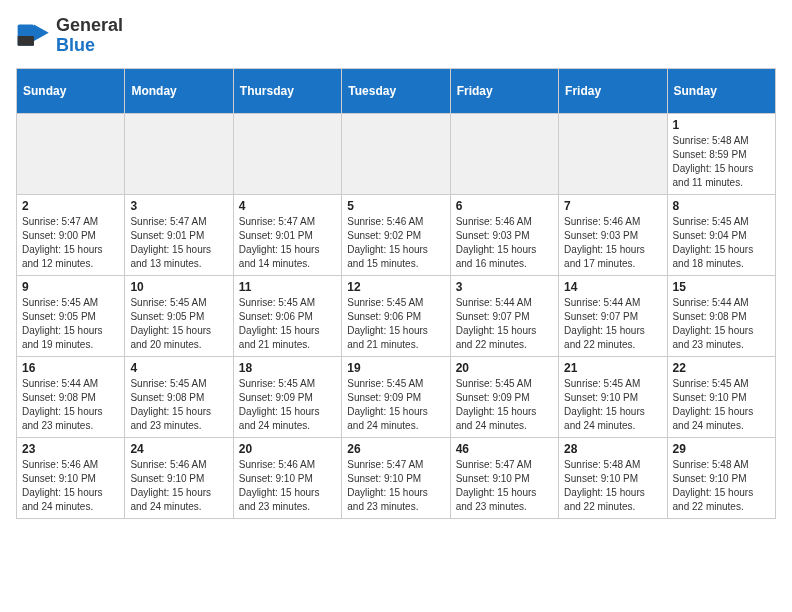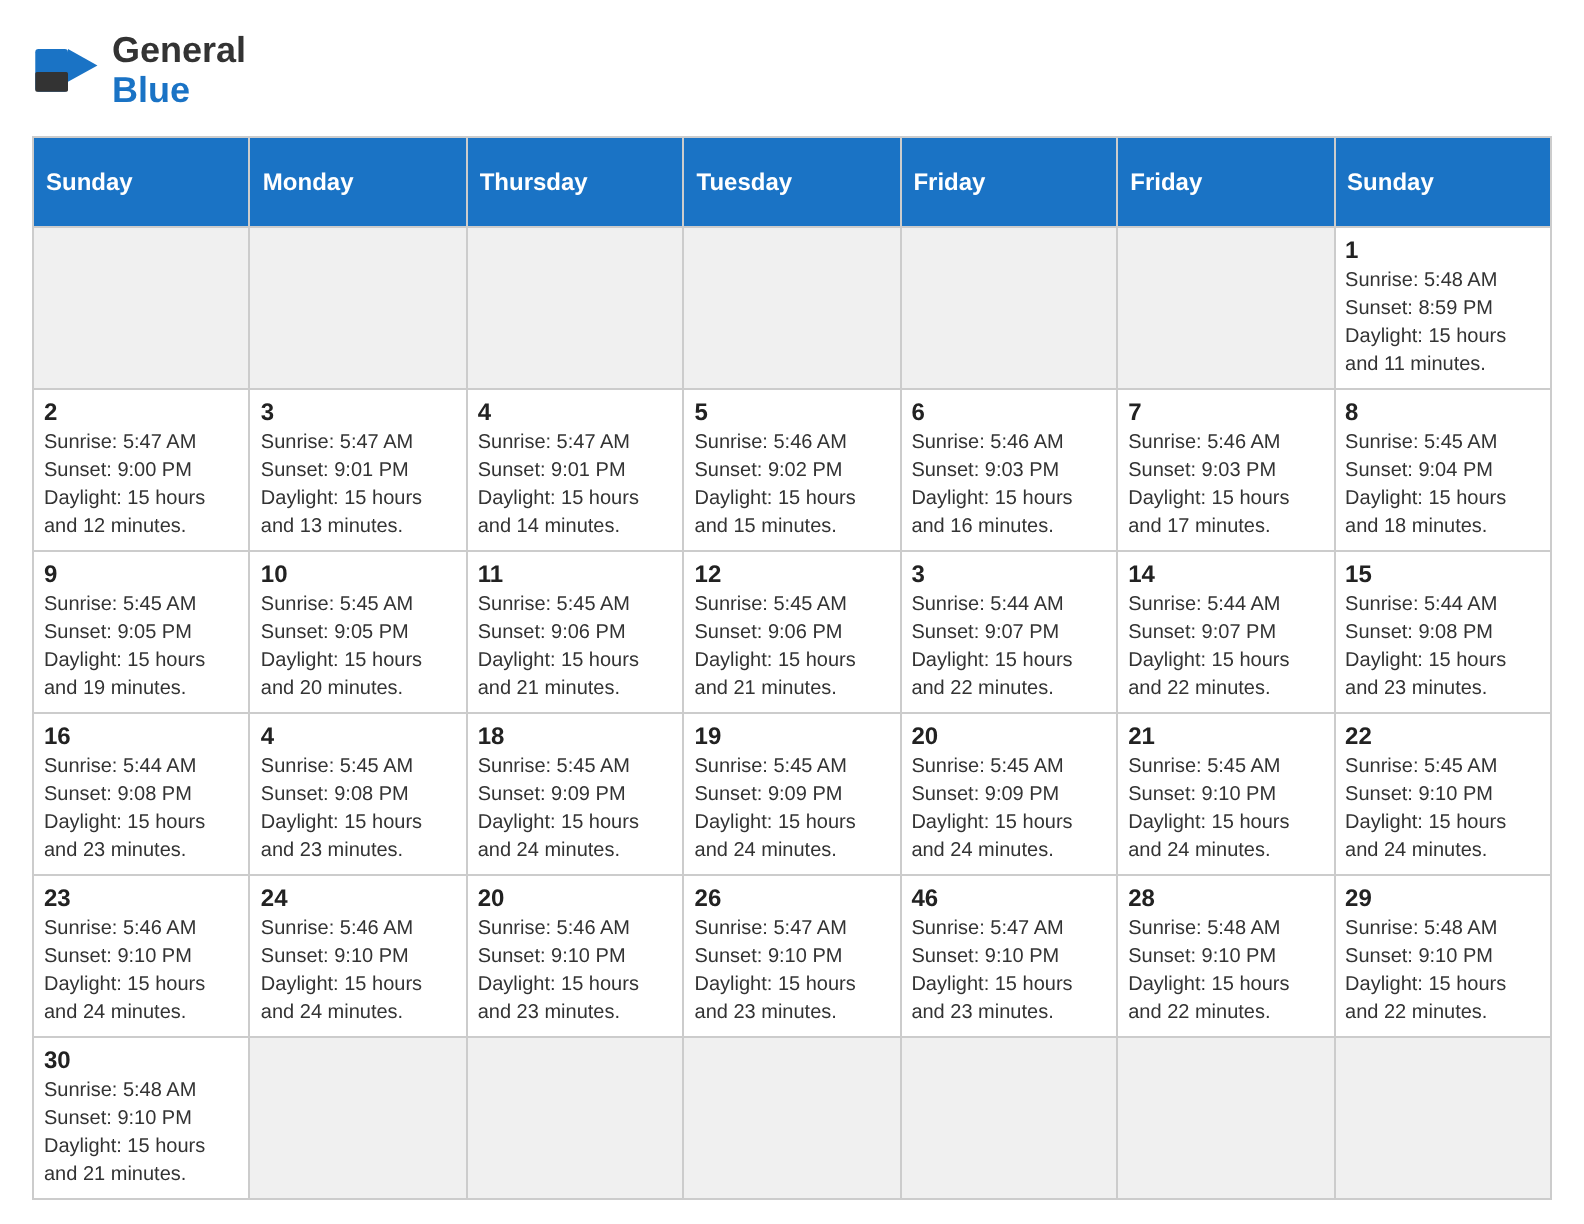--- a/index.html
+++ b/index.html
@@ -331,29 +331,14 @@
 and 22 minutes.</div>
         </td>
         <td>
           <span class="day-number">29</span>
           <div class="day-info" style="white-space: pre-line;">Sunrise: 5:48 AM
 Sunset: 9:10 PM
 Daylight: 15 hours
 and 22 minutes.</div>
         </td>
       </tr>
-      <tr>
-        <td>
-          <span class="day-number">30</span>
-          <div class="day-info" style="white-space: pre-line;">Sunrise: 5:48 AM
-Sunset: 9:10 PM
-Daylight: 15 hours
-and 21 minutes.</div>
-        </td>
-        <td class="empty-cell" style="background: rgb(240, 240, 240);"></td>
-        <td class="empty-cell" style="background: rgb(240, 240, 240);"></td>
-        <td class="empty-cell" style="background: rgb(240, 240, 240);"></td>
-        <td class="empty-cell" style="background: rgb(240, 240, 240);"></td>
-        <td class="empty-cell" style="background: rgb(240, 240, 240);"></td>
-        <td class="empty-cell" style="background: rgb(240, 240, 240);"></td>
-      </tr>
     </tbody>
 </table>
 
 </body></html>

